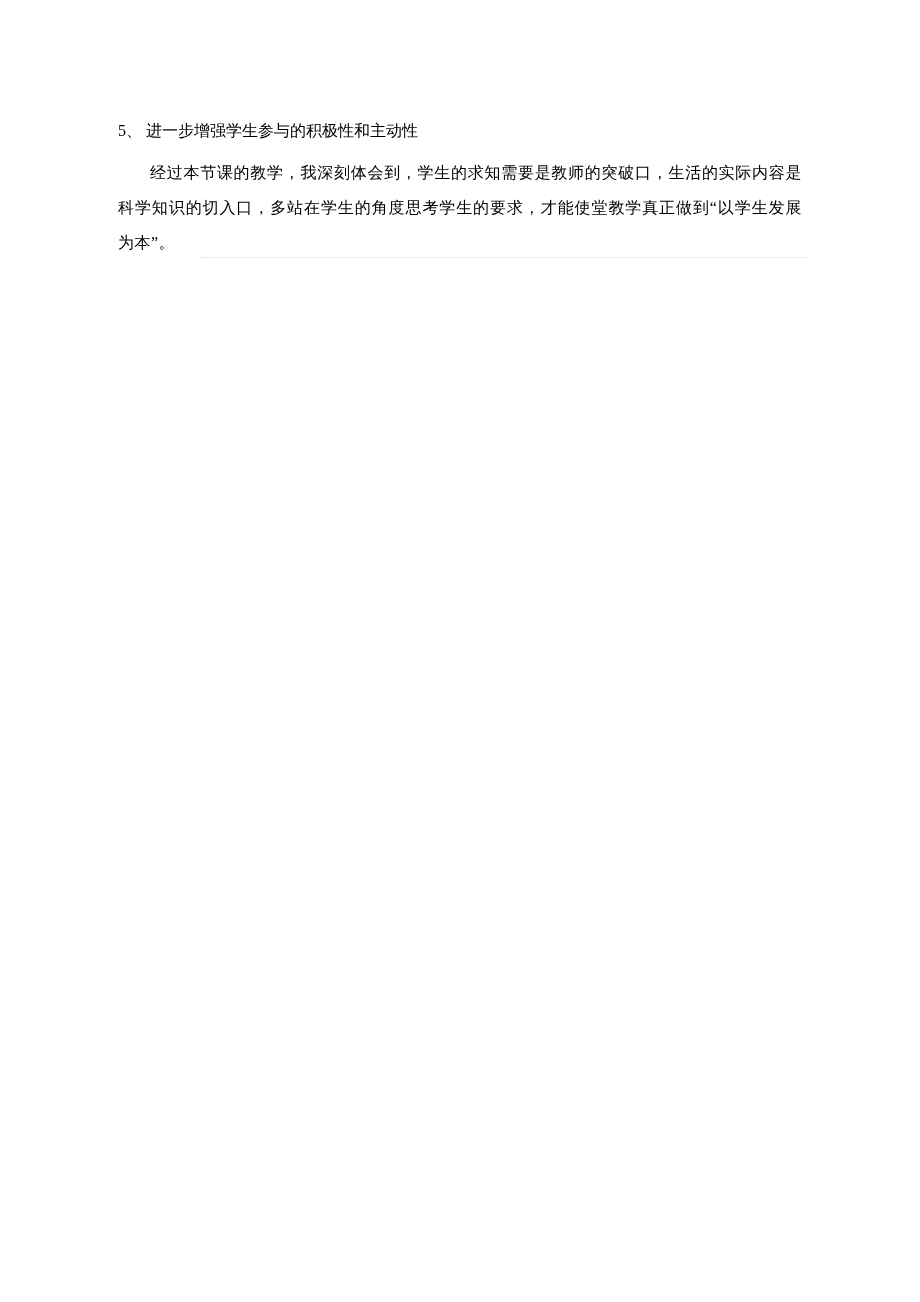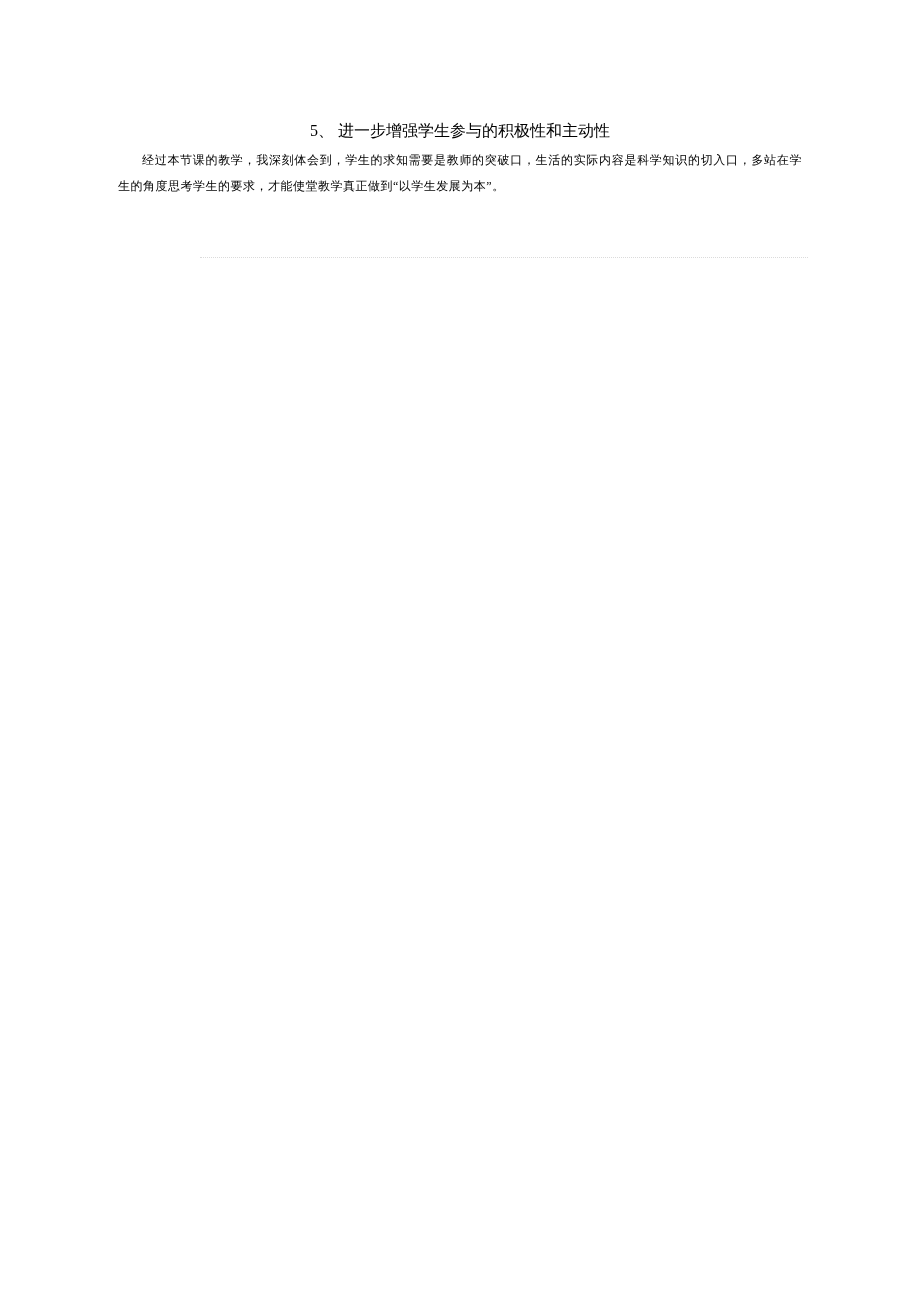--- a/index.html
+++ b/index.html
@@ -14,27 +14,27 @@
       font-family: "SimSun", "宋体", serif;
       position: relative;
     }
     .page {
       padding: 115px 118px 0 118px;
     }
     .list-item {
       font-size: 16px;
       color: #000000;
       line-height: 2.0;
-      text-align: center;
+      margin-bottom: 8px;
     }
     .number {
       margin-right: 4px;
     }
     .paragraph {
-      font-size: 12px;
+      font-size: 16px;
       color: #000000;
       line-height: 2.2;
       text-align: justify;
       text-indent: 2em;
       letter-spacing: 0.5px;
     }
     .dotted-line {
       position: absolute;
       top: 257px;
       left: 200px;

